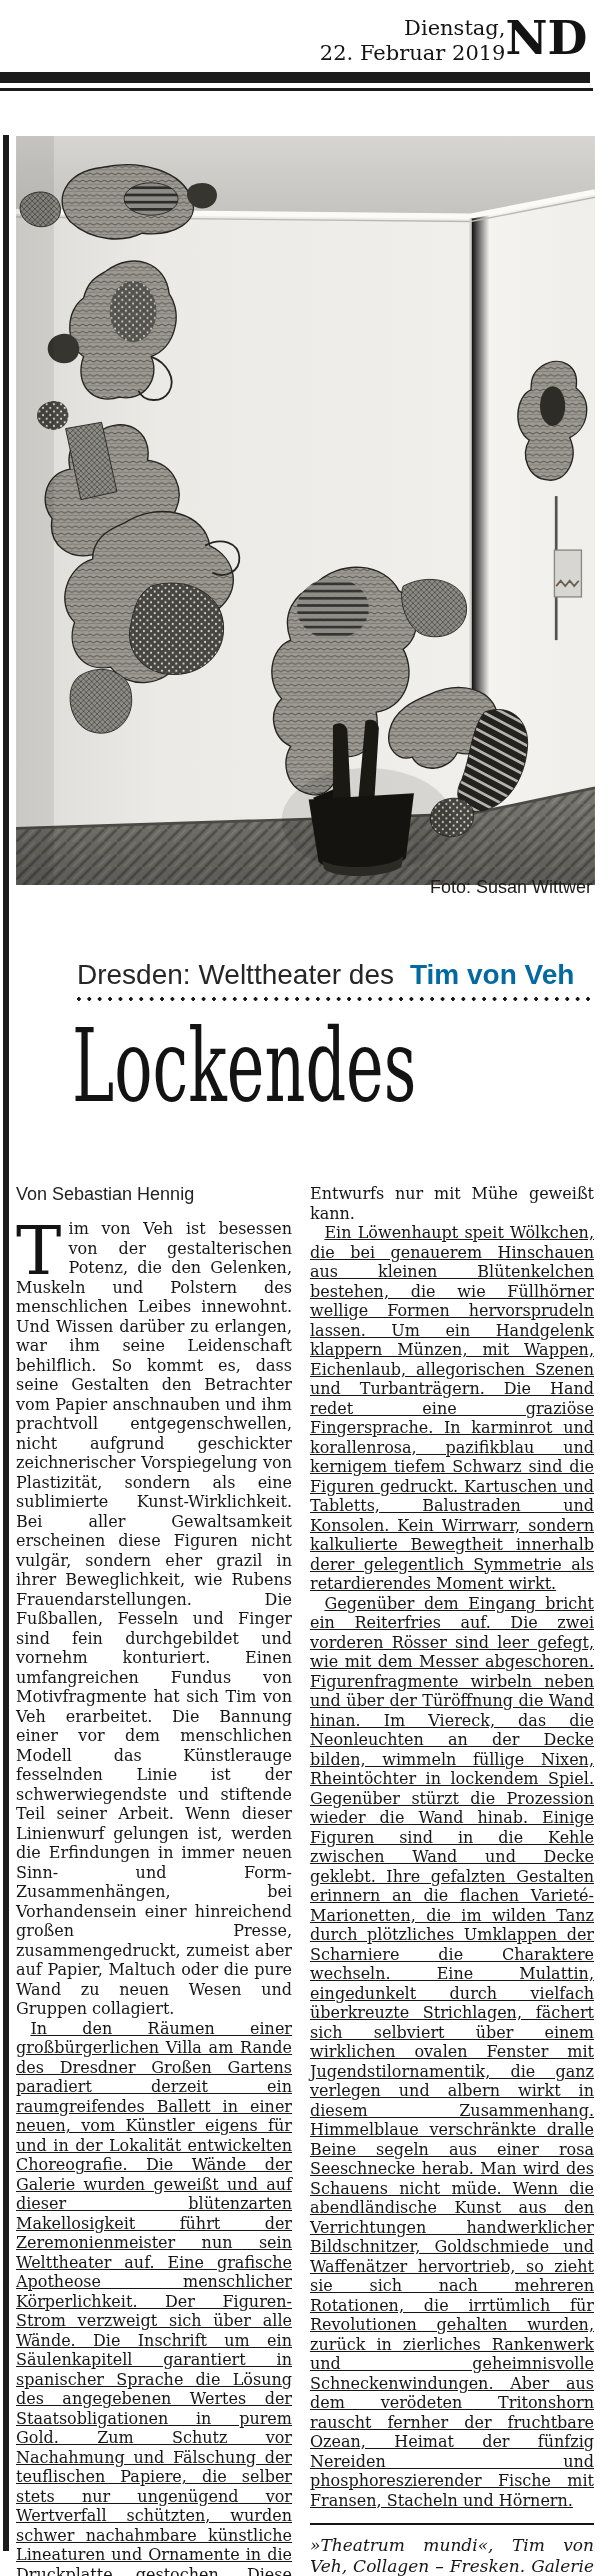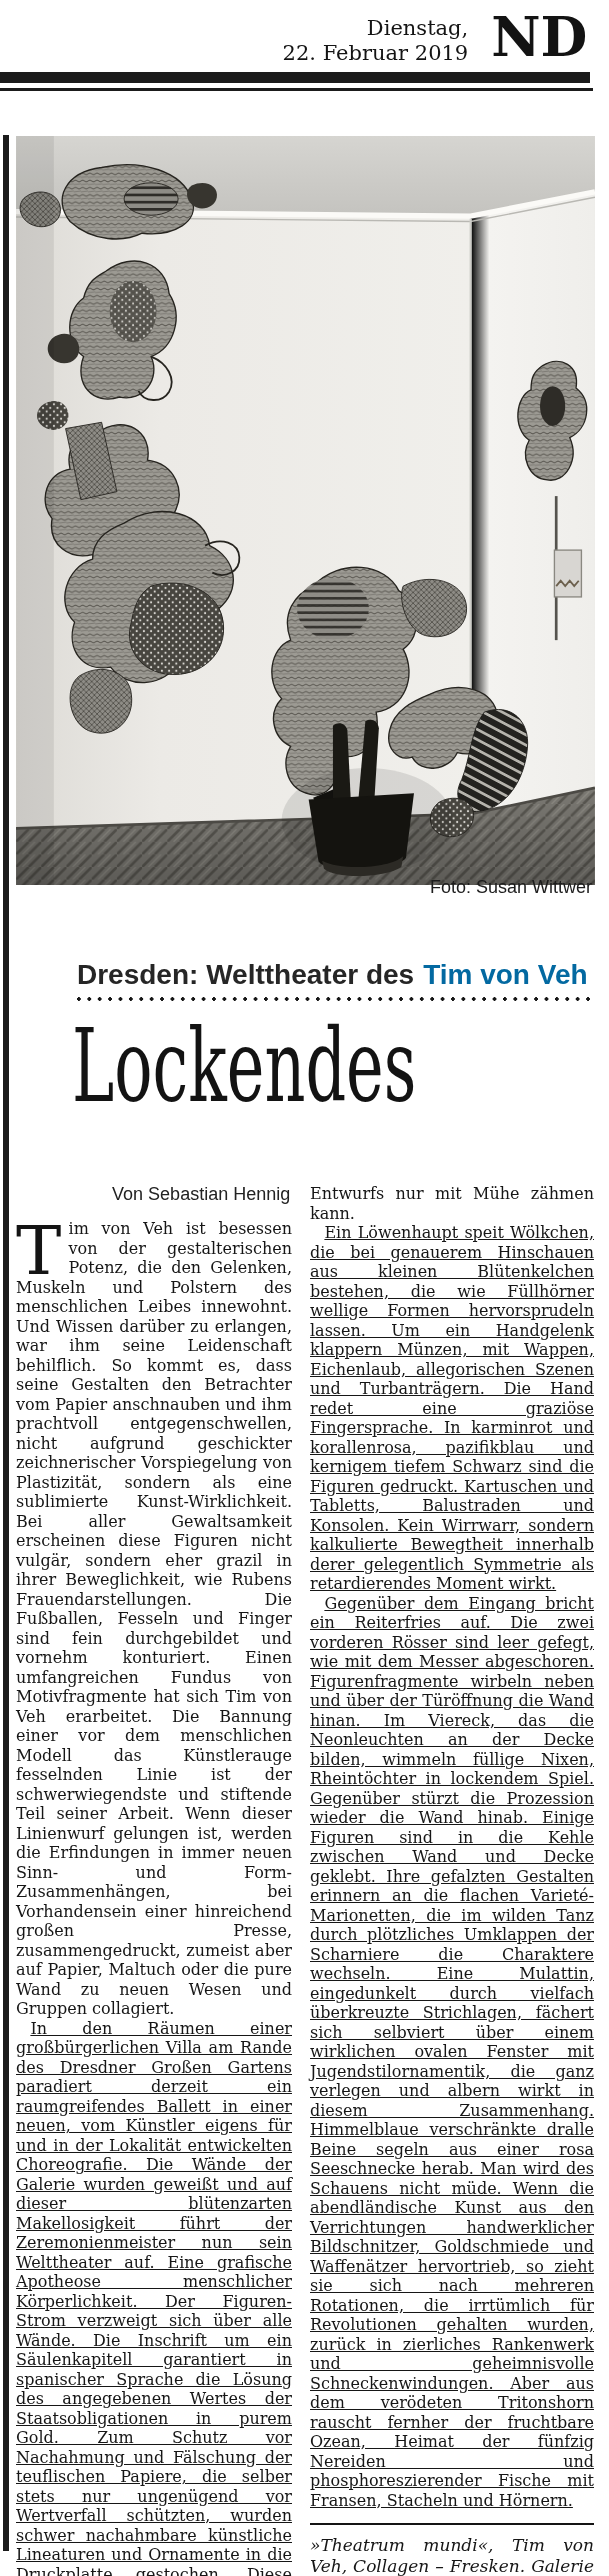--- a/index.html
+++ b/index.html
@@ -1,49 +1,49 @@
 <!DOCTYPE html>
 <html lang="de" style="font-size:14.4px"><head>
 <meta charset="utf-8">
 <style>
   html,body{margin:0;padding:0;background:#ffffff;}
   .page{position:relative;width:609px;height:2576px;background:#fff;overflow:hidden;
         font-family:"DejaVu Serif",serif;color:#161616;}
 
   
-  .masthead{position:absolute;top:9px;right:21.6px;display:flex;align-items:flex-start;gap:23px;}
+  .masthead{position:absolute;top:9px;right:21.6px;display:flex;align-items:center;gap:0;}
   .date-block{text-align:right;font-size:21px;line-height:25px;color:#141414;padding-top:7.2px;}
-  .nd-logo{font-size:54px;font-weight:bold;line-height:56px;color:#131313;letter-spacing:0px;}
+  .nd-logo{font-size:46px;font-weight:bold;line-height:56px;color:#131313;letter-spacing:0px;}
   .bar-thick{position:absolute;top:72px;left:0;width:590px;height:10.8px;background:#1b1b1b;}
   .bar-thin{position:absolute;top:88px;left:0;width:593px;height:2.7px;background:#1b1b1b;}
   .left-rule{position:absolute;top:135px;left:2.7px;width:6.3px;height:2416px;background:#1b1b1b;}
 
   
   .photo-wrap{position:absolute;top:136px;left:16px;width:579px;height:749px;background:#e9e8e4;}
   .photo-wrap svg{display:block;}
   .credit{position:absolute;top:877px;right:17px;font-family:"Liberation Sans",sans-serif;
           font-size:18px;color:#1d1d1d;}
 
   
   .kicker{position:absolute;top:959px;left:77px;font-family:"Liberation Sans",sans-serif;
           font-size:28px;line-height:31px;color:#262626;white-space:nowrap;}
-  .kicker .pre{margin-right:9px;font-weight:700;}
+  .kicker .pre{margin-right:16px;font-weight:400;}
   .kicker .strong{font-weight:700;color:#0369a1;}
   .dotted-rule{position:absolute;top:997px;left:77px;width:518px;height:3.6px;
           background:radial-gradient(circle 1.8px at 1.8px 1.8px,#161616 97%,transparent) repeat-x;
           background-size:10.4px 3.6px;}
   .headline{position:absolute;top:1013px;left:72px;font-size:101px;line-height:106px;
           color:#131313;transform:scaleX(0.63);transform-origin:left top;white-space:nowrap;}
 
   
   .columns{position:absolute;top:1184px;left:16px;width:578px;display:flex;gap:18px;}
   .col-left{width:276px;}
   .col-right{width:284px;}
   .byline{font-family:"Liberation Sans",sans-serif;font-size:18px;color:#222;
-          text-align:right;margin:0 1.8px 14.4px 0;}
+          text-align:left;margin:0 1.8px 14.4px 0;}
   p.body{font-size:16px;line-height:19.5px;text-align:justify;margin:0;color:#161616;
          hyphens:auto;-webkit-hyphens:auto;}
   p.indent{text-indent:14.4px;text-decoration:underline;}
   .dropcap{float:left;font-size:68px;line-height:54px;padding:4.5px 7.2px 0 0;color:#141414;}
   .footer-note{border-top:2.7px solid #141414;margin-top:12.6px;padding-top:10.8px;
          font-style:italic;font-size:17px;line-height:21px;text-align:justify;color:#161616;
          hyphens:auto;-webkit-hyphens:auto;}
 </style>
 </head>
 <body>
@@ -192,21 +192,21 @@
   <div class="dotted-rule"></div>
   <h1 class="headline" style="margin:0;font-weight:normal;">Lockendes</h1>
 
   <div class="columns">
     <div class="col-left">
       <div class="byline">Von Sebastian Hennig</div>
       <p class="body" lang="de"><span class="dropcap">T</span><span>im von Veh ist besessen von der gestalterischen Potenz, die den Gelenken, Muskeln und Polstern des menschlichen Leibes innewohnt. Und Wissen darüber zu erlangen, war ihm seine Leidenschaft behilflich. So kommt es, dass seine Gestalten den Betrachter vom Papier anschnauben und ihm prachtvoll entgegenschwellen, nicht aufgrund geschickter zeichnerischer Vorspiegelung von Plastizität, sondern als eine sublimierte Kunst-Wirklichkeit. Bei aller Gewaltsamkeit erscheinen diese Figuren nicht vulgär, sondern eher grazil in ihrer Beweglichkeit, wie Rubens Frauendarstellungen. Die Fußballen, Fesseln und Finger sind fein durchgebildet und vornehm konturiert. Einen umfangreichen Fundus von Motivfragmente hat sich Tim von Veh erarbeitet. Die Bannung einer vor dem menschlichen Modell das Künstlerauge fesselnden Linie ist der schwerwiegendste und stiftende Teil seiner Arbeit. Wenn dieser Linienwurf gelungen ist, werden die Erfindungen in immer neuen Sinn- und Form-Zusammenhängen, bei Vorhandensein einer hinreichend großen Presse, zusammengedruckt, zumeist aber auf Papier, Maltuch oder die pure Wand zu neuen Wesen und Gruppen collagiert.</span></p>
       <p class="body indent" lang="de">In den Räumen einer großbürgerlichen Villa am Rande des Dresdner Großen Gartens paradiert derzeit ein raumgreifendes Ballett in einer neuen, vom Künstler eigens für und in der Lokalität entwickelten Choreografie. Die Wände der Galerie wurden geweißt und auf dieser blütenzarten Makellosigkeit führt der Zeremonienmeister nun sein Welttheater auf. Eine grafische Apotheose menschlicher Körperlichkeit. Der Figuren-Strom verzweigt sich über alle Wände. Die Inschrift um ein Säulenkapitell garantiert in spanischer Sprache die Lösung des angegebenen Wertes der Staatsobligationen in purem Gold. Zum Schutz vor Nachahmung und Fälschung der teuflischen Papiere, die selber stets nur ungenügend vor Wertverfall schützten, wurden schwer nachahmbare künstliche Lineaturen und Ornamente in die Druckplatte gestochen. Diese subtilen Flächenfüllungen nennt man Guilloche oder Moiré. Man spürt wie der Künstler seine Lust am Füllwerk, an Borten und Rahmen zugunsten eines bildnerischen</p>
     </div>
     <div class="col-right">
-      <p class="body" lang="de">Entwurfs nur mit Mühe zähmen kann.</p>
+      <p class="body" lang="de">Entwurfs nur mit Mühe geweißt kann.</p>
       <p class="body indent" lang="de">Ein Löwenhaupt speit Wölkchen, die bei genauerem Hinschauen aus kleinen Blütenkelchen bestehen, die wie Füllhörner wellige Formen hervorsprudeln lassen. Um ein Handgelenk klappern Münzen, mit Wappen, Eichenlaub, allegorischen Szenen und Turbanträgern. Die Hand redet eine graziöse Fingersprache. In karminrot und korallenrosa, pazifikblau und kernigem tiefem Schwarz sind die Figuren gedruckt. Kartuschen und Tabletts, Balustraden und Konsolen. Kein Wirrwarr, sondern kalkulierte Bewegtheit innerhalb derer gelegentlich Symmetrie als retardierendes Moment wirkt.</p>
       <p class="body indent" lang="de">Gegenüber dem Eingang bricht ein Reiterfries auf. Die zwei vorderen Rösser sind leer gefegt, wie mit dem Messer abgeschoren. Figurenfragmente wirbeln neben und über der Türöffnung die Wand hinan. Im Viereck, das die Neonleuchten an der Decke bilden, wimmeln füllige Nixen, Rheintöchter in lockendem Spiel. Gegenüber stürzt die Prozession wieder die Wand hinab. Einige Figuren sind in die Kehle zwischen Wand und Decke geklebt. Ihre gefalzten Gestalten erinnern an die flachen Varieté-Marionetten, die im wilden Tanz durch plötzliches Umklappen der Scharniere die Charaktere wechseln. Eine Mulattin, eingedunkelt durch vielfach überkreuzte Strichlagen, fächert sich selbviert über einem wirklichen ovalen Fenster mit Jugendstilornamentik, die ganz verlegen und albern wirkt in diesem Zusammenhang. Himmelblaue verschränkte dralle Beine segeln aus einer rosa Seeschnecke herab. Man wird des Schauens nicht müde. Wenn die abendländische Kunst aus den Verrichtungen handwerklicher Bildschnitzer, Goldschmiede und Waffenätzer hervortrieb, so zieht sie sich nach mehreren Rotationen, die irrtümlich für Revolutionen gehalten wurden, zurück in zierliches Rankenwerk und geheimnisvolle Schneckenwindungen. Aber aus dem verödeten Tritonshorn rauscht fernher der fruchtbare Ozean, Heimat der fünfzig Nereiden und phosphoreszierender Fische mit Fransen, Stacheln und Hörnern.</p>
       <div class="footer-note" lang="de">»Theatrum mundi«, Tim von Veh, Collagen – Fresken. Galerie Margareta Friesen, Basteistraße 3, Dresden, bis 1. März, Di-Do 14-19 Uhr</div>
     </div>
   </div>
 
 </div>
 
 
 </body></html>

